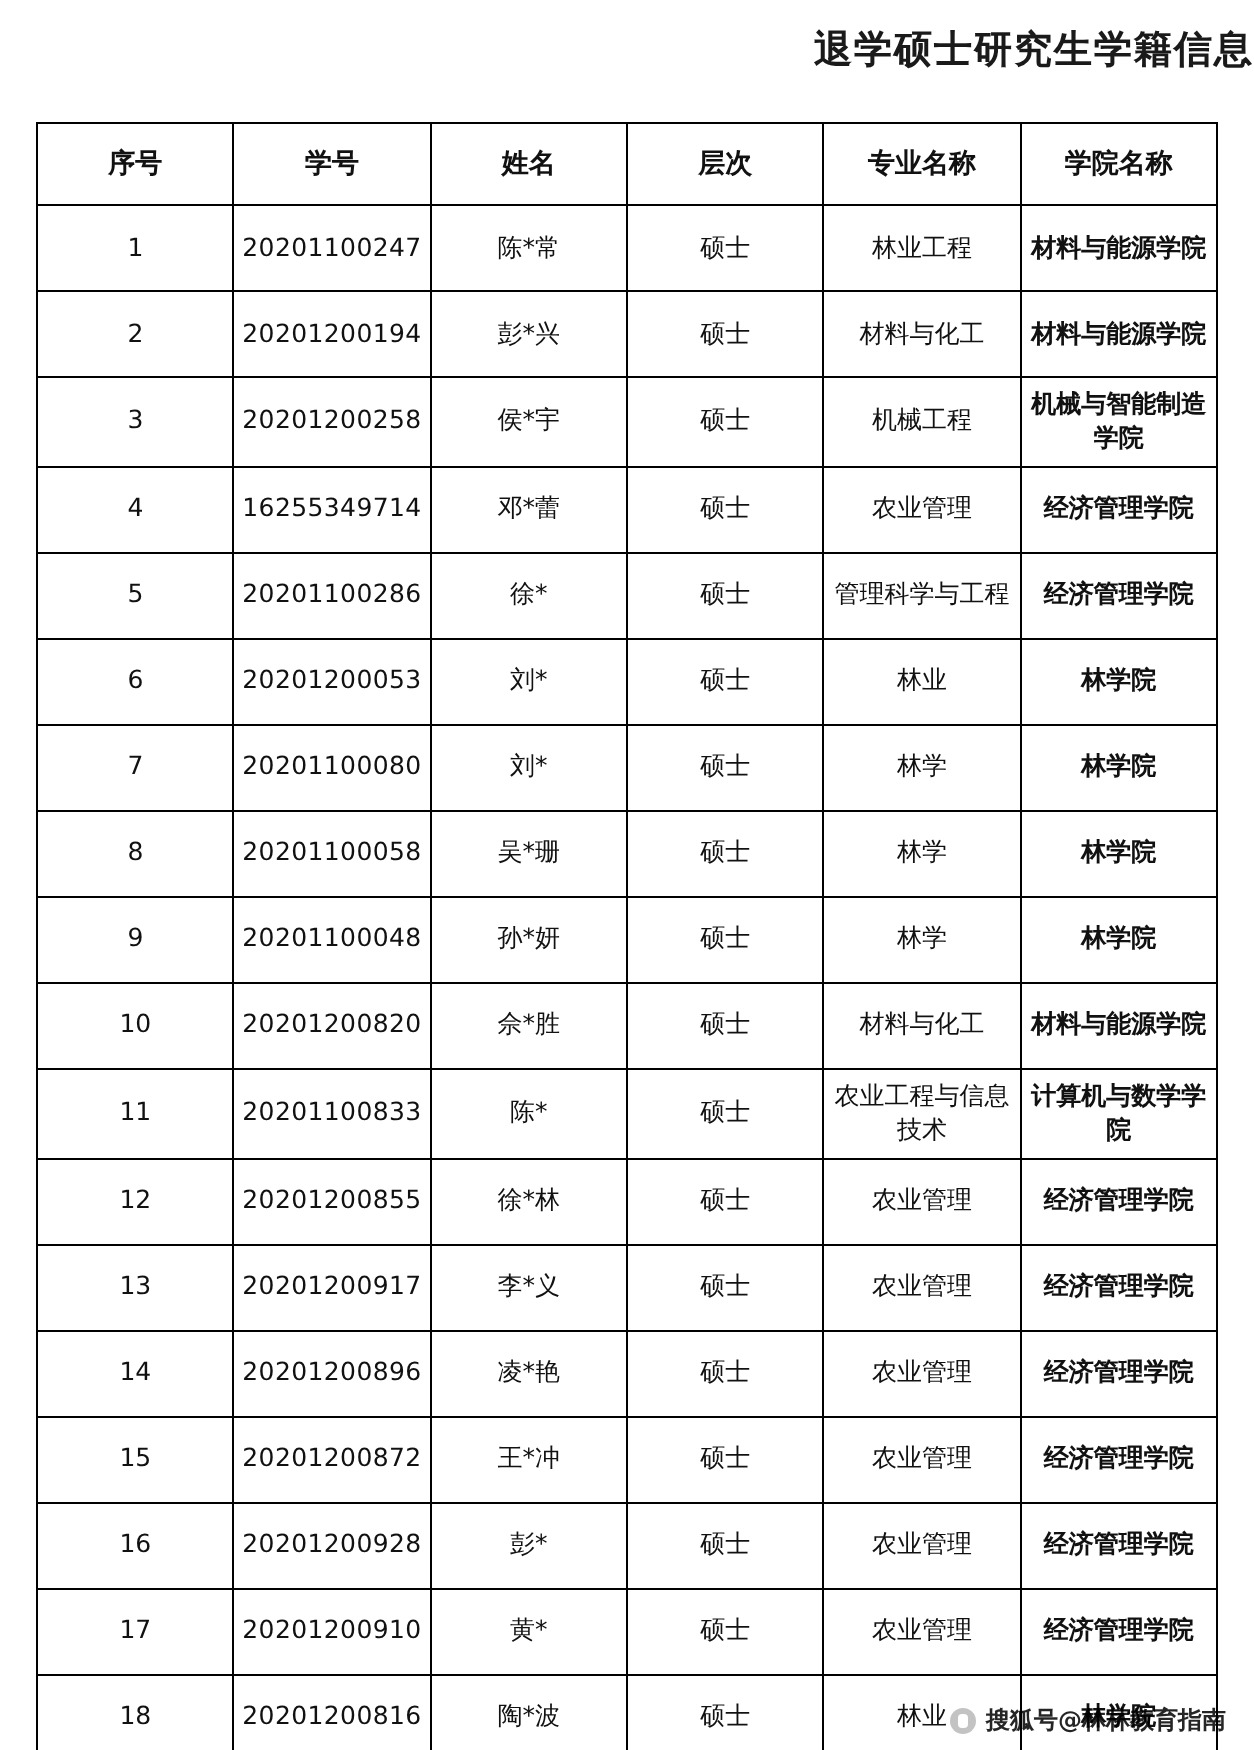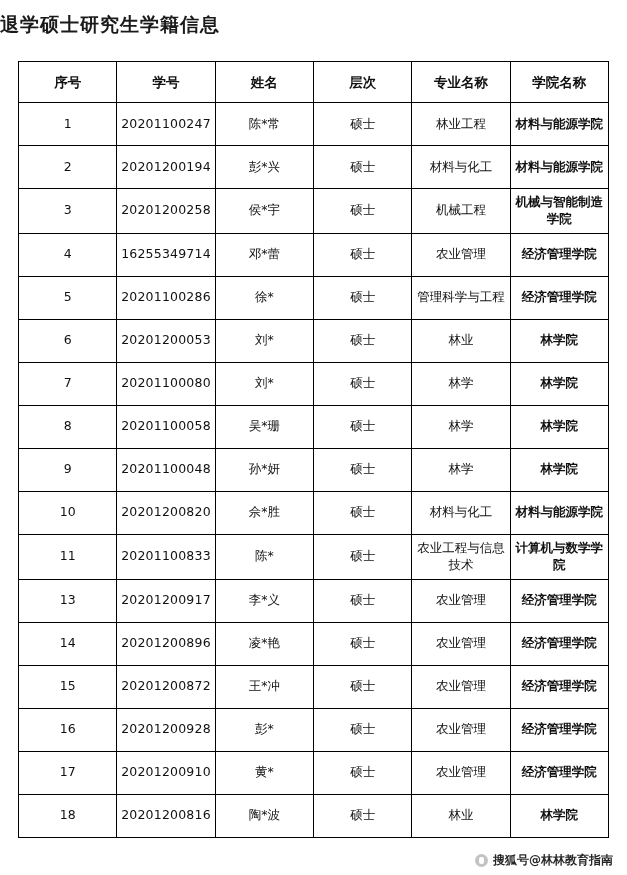--- a/index.html
+++ b/index.html
@@ -15,21 +15,21 @@
     position: relative;
     overflow: hidden;
   }
   .page {
     width: 627px;
     height: 875px;
     position: relative;
     box-sizing: border-box;
   }
   .doc-title {
-    text-align: left;
+    text-align: right;
     font-size: 19px;
     font-weight: bold;
     color: #1a1a1a;
     letter-spacing: 1px;
     padding-top: 12px;
     padding-bottom: 12px;
     font-family: "DejaVu Sans", "Liberation Sans", sans-serif;
   }
   .table-wrap {
     padding: 11px 18px;
@@ -199,20 +199,28 @@
         </tr>
         <tr>
           <td class="col-seq">11</td>
           <td class="col-sid">20201100833</td>
           <td class="col-name">陈*</td>
           <td class="col-level">硕士</td>
           <td class="col-major">农业工程与信息技术</td>
           <td class="col-college">计算机与数学学院</td>
         </tr>
         <tr>
+          <td class="col-seq">12</td>
+          <td class="col-sid">20201200855</td>
+          <td class="col-name">徐*林</td>
+          <td class="col-level">硕士</td>
+          <td class="col-major">农业管理</td>
+          <td class="col-college">经济管理学院</td>
+        </tr>
+        <tr>
           <td class="col-seq">13</td>
           <td class="col-sid">20201200917</td>
           <td class="col-name">李*义</td>
           <td class="col-level">硕士</td>
           <td class="col-major">农业管理</td>
           <td class="col-college">经济管理学院</td>
         </tr>
         <tr>
           <td class="col-seq">14</td>
           <td class="col-sid">20201200896</td>

